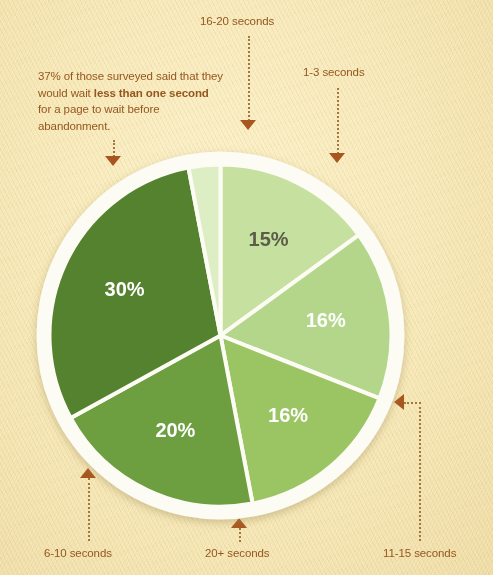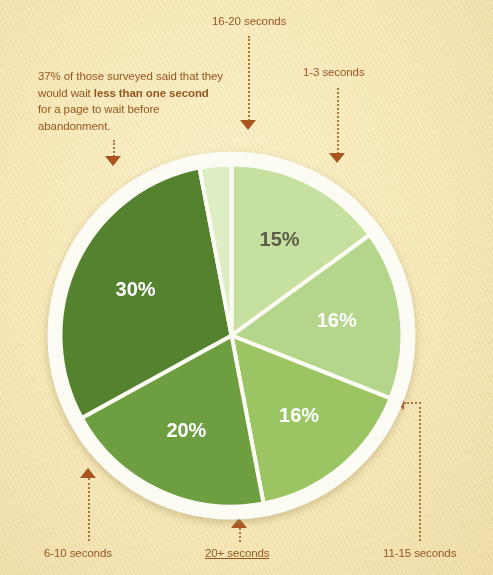--- a/index.html
+++ b/index.html
@@ -67,21 +67,21 @@
   }
   .arrow.left {
     border-top: 8px solid transparent;
     border-bottom: 8px solid transparent;
     border-right: 10px solid #a9551f;
   }
 
   
   #pie-wrap {
     position: absolute;
-    left: 44px;
+    left: 33px;
     top: 148px;
     width: 375px;
     height: 375px;
   }
   #pie-svg {
     display: block;
     width: 375px;
     height: 375px;
     overflow: visible;
   }
@@ -100,34 +100,34 @@
 </head>
 <body>
 
 <div class="label para" style="left:38px; top:68px; width:186px;">
   <span>37% of those surveyed said that they would wait </span><b>less than one second</b><span> for a page to wait before abandonment.</span>
 </div>
 
 <div class="lead lead-v" style="left:113px; top:140px; height:17px;"></div>
 <div class="arrow down" style="left:105px; top:156px;"></div>
 
-<div class="label" style="left:212px; top:13px;">16-20 seconds</div>
+<div class="label" style="left:200px; top:13px;">16-20 seconds</div>
 <div class="lead lead-v" style="left:248px; top:36px; height:85px;"></div>
 <div class="arrow down" style="left:240px; top:120px;"></div>
 
 <div class="label" style="left:303px; top:64px;">1-3 seconds</div>
 <div class="lead lead-v" style="left:337px; top:88px; height:66px;"></div>
 <div class="arrow down" style="left:329px; top:153px;"></div>
 
 <div class="label" style="left:383px; top:545px;">11-15 seconds</div>
 <div class="lead lead-v" style="left:419px; top:402px; height:139px;"></div>
 <div class="lead lead-h" style="left:404px; top:402px; width:17px;"></div>
 <div class="arrow left" style="left:394px; top:394px;"></div>
 
-<div class="label" style="left:205px; top:545px;text-decoration:underline;">20+ seconds</div>
+<div class="label" style="left:205px; top:545px;">20+ seconds</div>
 <div class="lead lead-v" style="left:239px; top:528px; height:14px;"></div>
 <div class="arrow up" style="left:231px; top:518px;"></div>
 
 <div class="label" style="left:44px; top:545px;">6-10 seconds</div>
 <div class="lead lead-v" style="left:88px; top:478px; height:63px;"></div>
 <div class="arrow up" style="left:80px; top:468px;"></div>
 
 <div id="pie-wrap">
   <svg id="pie-svg" viewBox="0 0 375 375">
     <defs>

